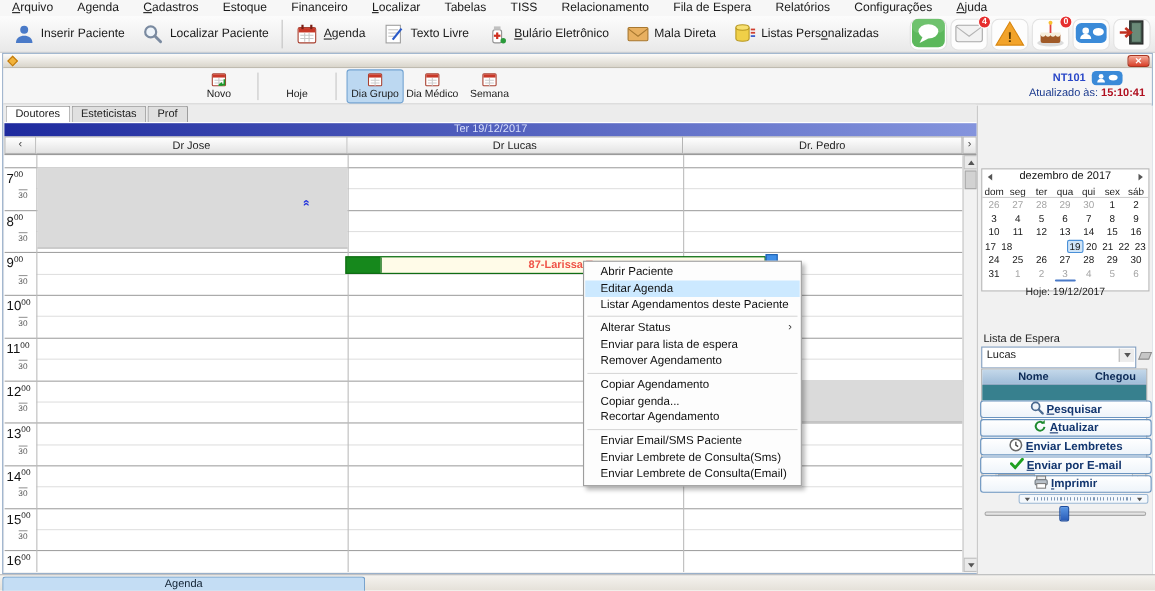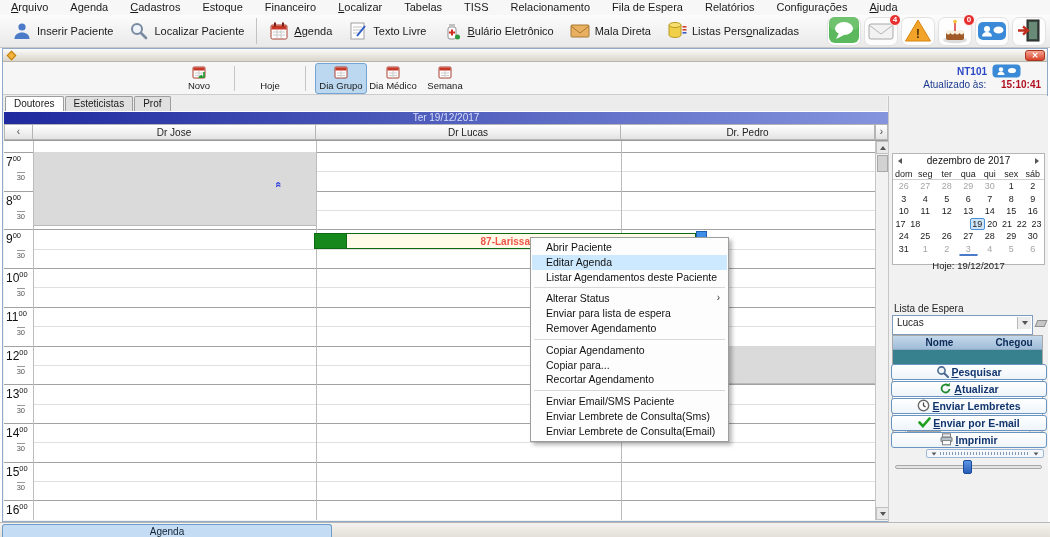--- a/index.html
+++ b/index.html
@@ -29,21 +29,21 @@
 
   .win-toolbar { position:absolute; left:0; top:13px; width:100%; height:33px; background:#f6f6f6; border-bottom:1px solid #cccccc; }
   .wt-buttons { position:absolute; left:170px; top:1px; height:31px; display:flex; align-items:stretch; }
   .wtb { width:52px; display:flex; flex-direction:column; align-items:center; justify-content:flex-end; gap:1px; padding-bottom:2px; font-size:9.5px; border:1px solid transparent; border-radius:3px; background:transparent; }
   .wtb.active { background:#bcd8f1; border-color:#74a4d2; }
   .wtb .ic { height:15px; display:flex; align-items:flex-end; }
   .wtsep { width:1px; background:#c6c6c6; margin:3px 9px; }
   .nt-code { position:absolute; right:60px; top:4px; color:#2a48c8; font-weight:bold; font-size:10px; }
   .contact-chip { position:absolute; right:26px; top:2px; }
   .updated { position:absolute; right:6px; top:17px; font-size:10px; color:#1b3a8e; }
-  .updated b { color:#b01020;margin-left:12px; }
+  .updated b { color:#b01020; }
 
   .tabrow { position:absolute; left:0; top:46px; width:884px; height:16px; background:#ececec; display:flex; align-items:flex-end; padding-left:2px; }
   .vtab { font-size:10px; padding:1px 8px 2px; border:1px solid #9d9d9d; border-bottom:none; background:#e0e0e0; margin-right:1px; border-radius:2px 2px 0 0; }
   .vtab.active { background:#ffffff; height:15px; }
 
   
   .agenda-area { position:absolute; left:1px; top:62px; width:884px; height:409px; background:#fff; }
   .date-header { position:absolute; left:0; top:1px; width:100%; height:12px; background:linear-gradient(90deg,#1e2a9e,#8494dd); color:#d7defa; font-size:10px; line-height:12px; text-align:center; }
   .colheader { position:absolute; left:0; top:13px; width:100%; height:16px; }
   .ch-cell { position:absolute; top:0; height:16px; background:linear-gradient(#ffffff,#e3e3e3); border:1px solid #b5b5b5; border-left:none; font-size:10px; line-height:15px; text-align:center; color:#222; }
@@ -563,21 +563,21 @@
   <div class="ctx" id="ctxMenu">
       <div class="ctx-item">Abrir Paciente</div>
       <div class="ctx-item hl">Editar Agenda</div>
       <div class="ctx-item">Listar Agendamentos deste Paciente</div>
       <div class="ctx-sep"></div>
       <div class="ctx-item">Alterar Status<span class="sub">›</span></div>
       <div class="ctx-item">Enviar para lista de espera</div>
       <div class="ctx-item">Remover Agendamento</div>
       <div class="ctx-sep"></div>
       <div class="ctx-item">Copiar Agendamento</div>
-      <div class="ctx-item">Copiar para...</div>
+      <div class="ctx-item">Copiar genda...</div>
       <div class="ctx-item">Recortar Agendamento</div>
       <div class="ctx-sep"></div>
       <div class="ctx-item">Enviar Email/SMS Paciente</div>
       <div class="ctx-item">Enviar Lembrete de Consulta(Sms)</div>
       <div class="ctx-item">Enviar Lembrete de Consulta(Email)</div>
     </div>
 
   <div class="taskbar" id="taskbar">
       <div class="task-tab">Agenda</div>
     </div>

